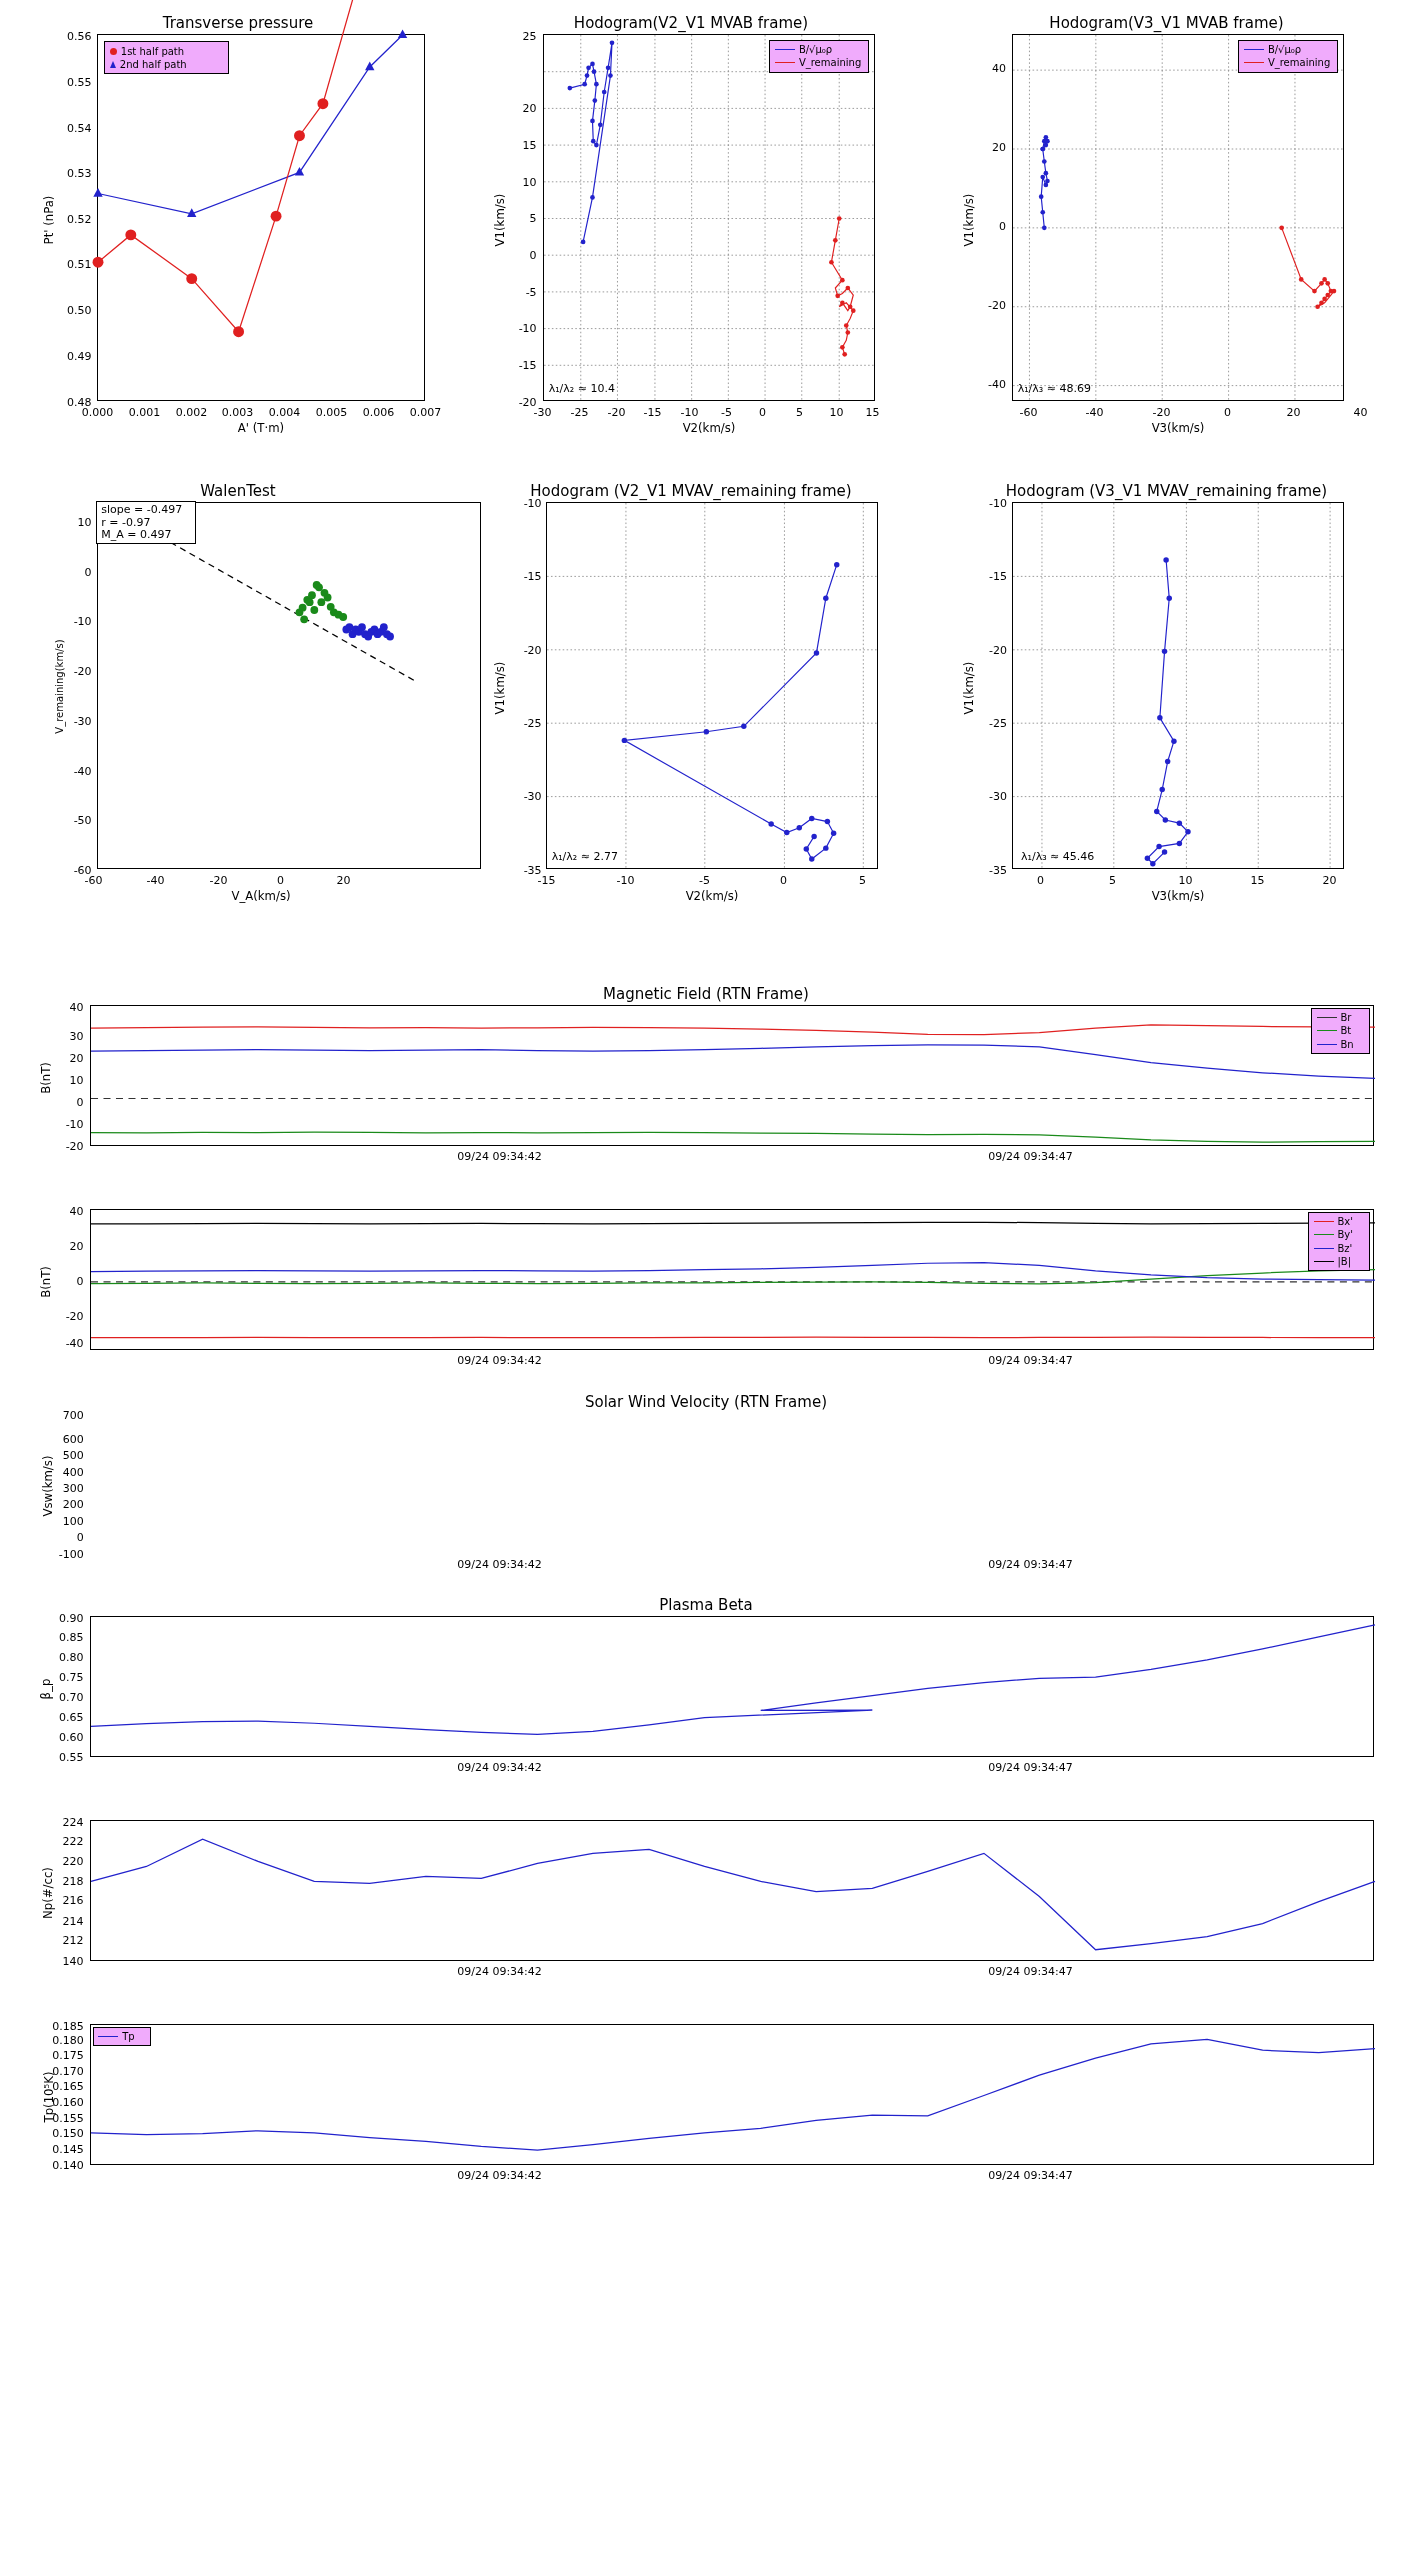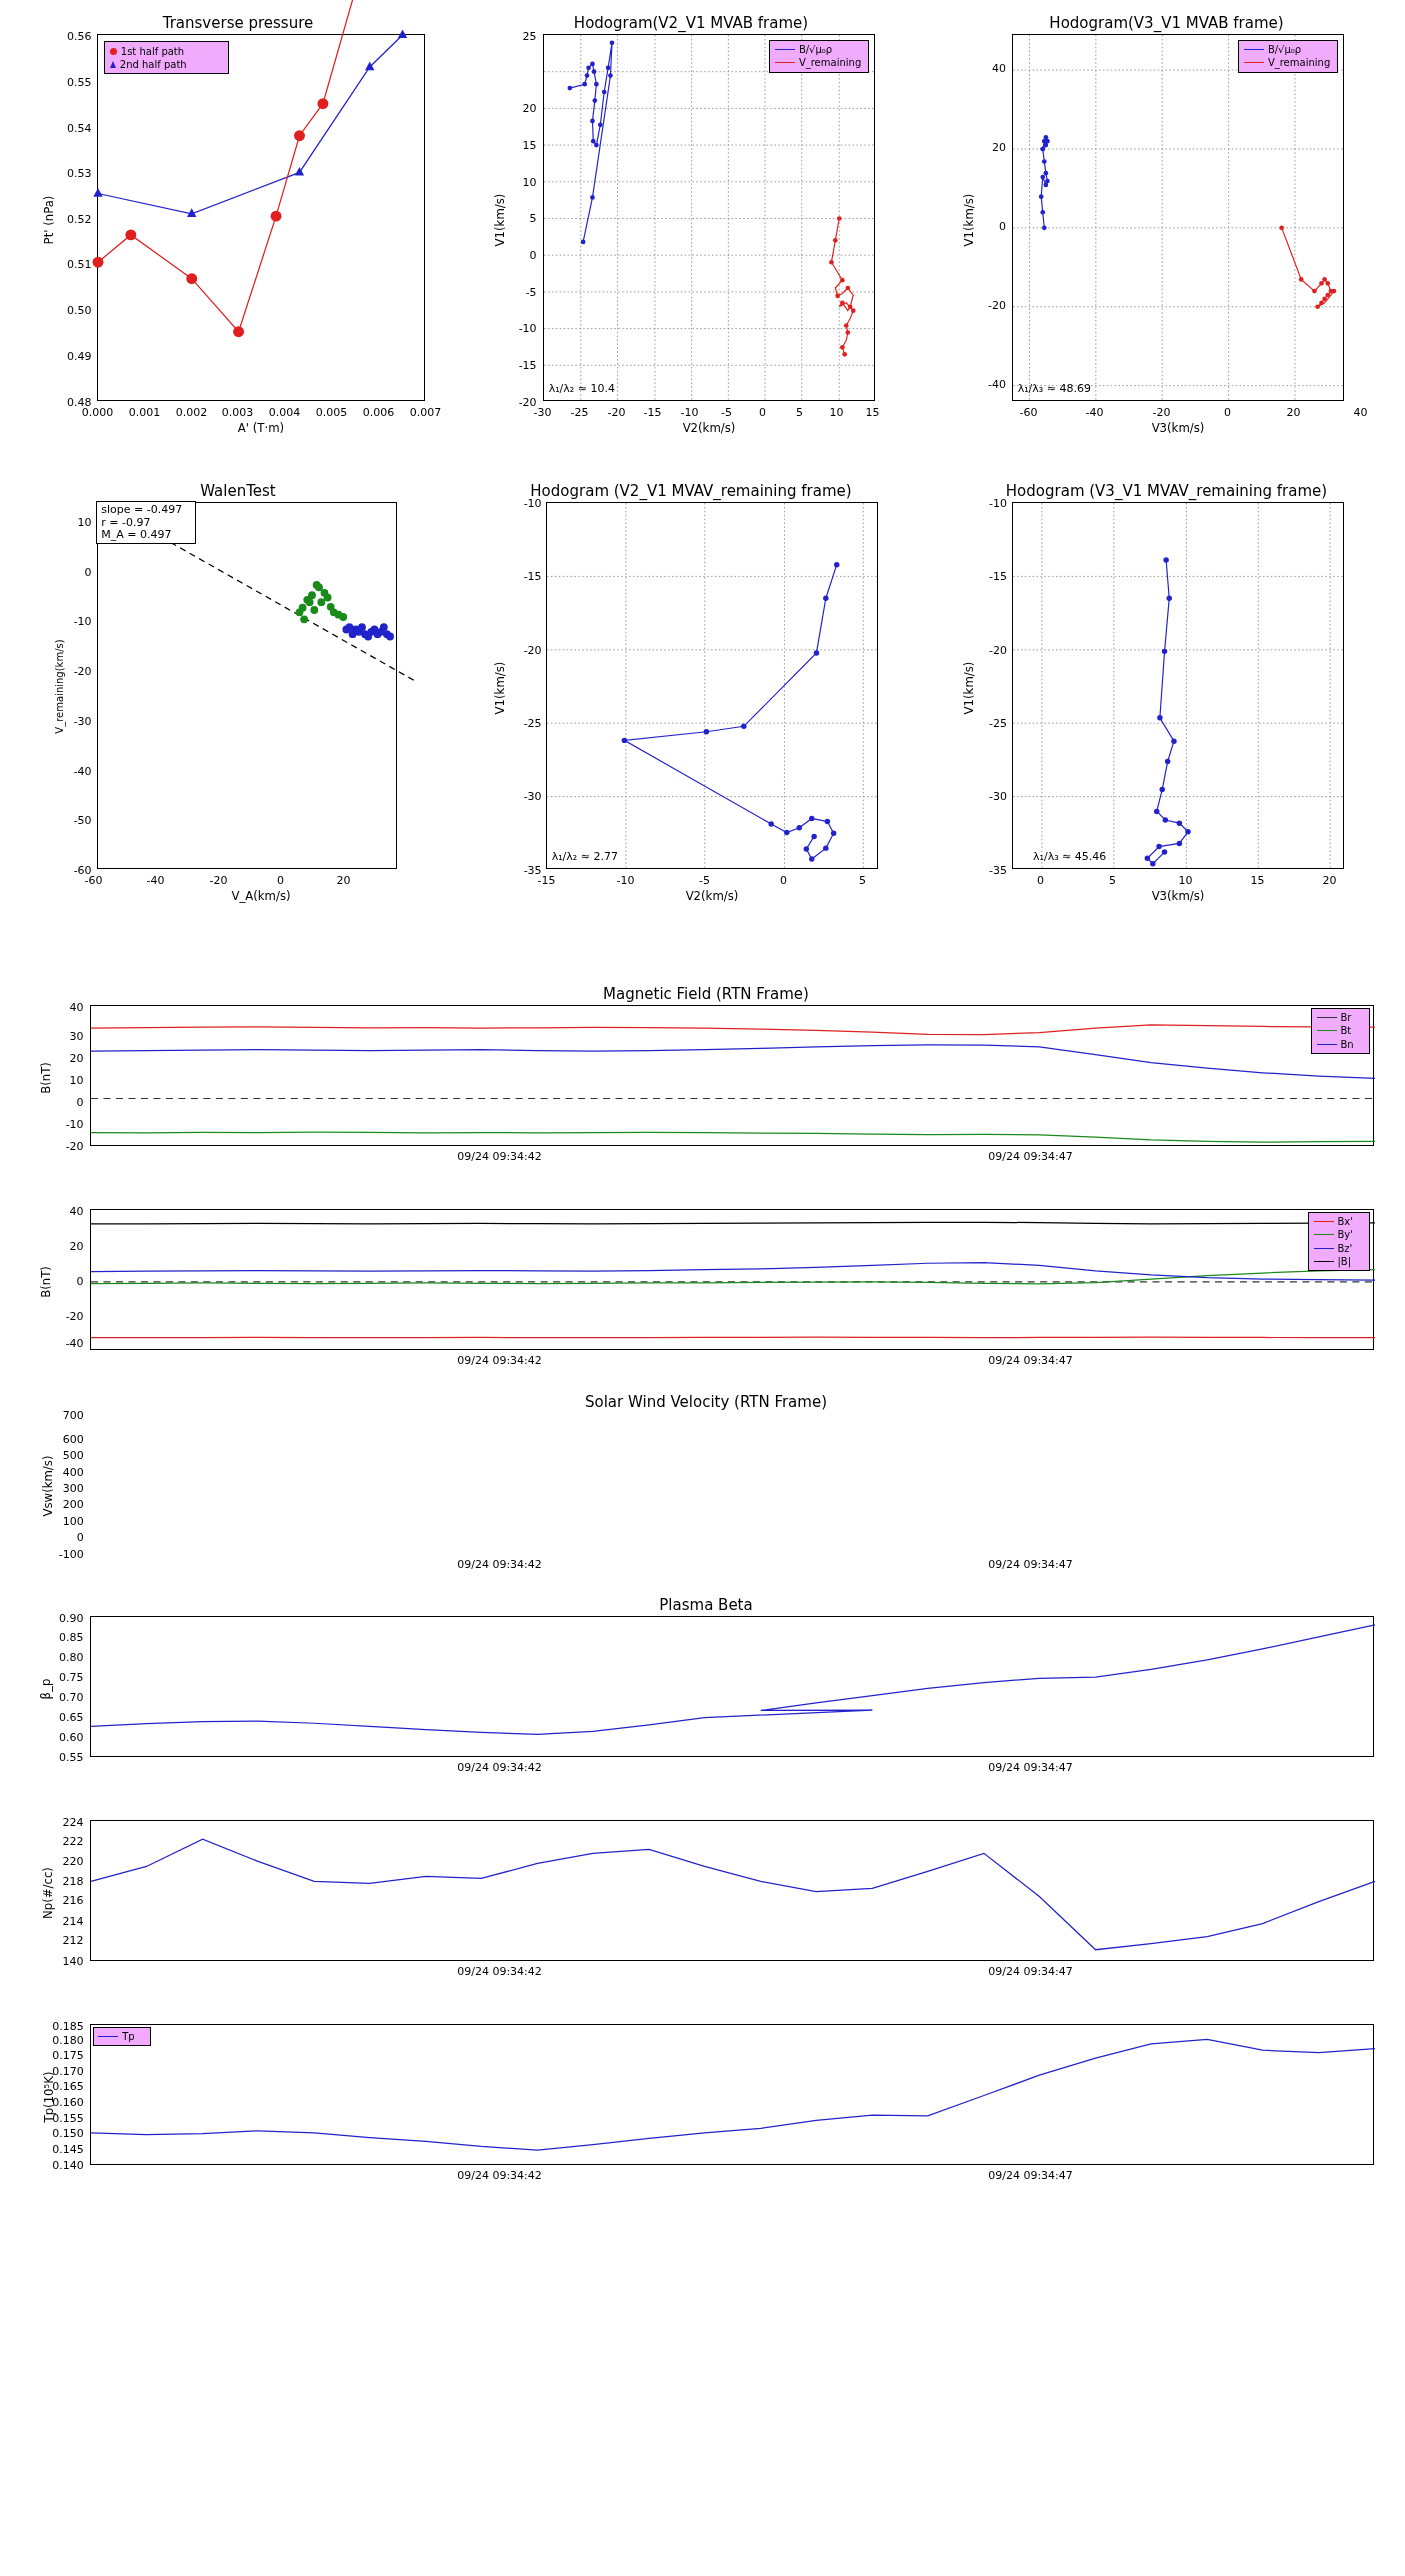--- a/index.html
+++ b/index.html
@@ -258,21 +258,21 @@
     <div class="tick xt" style="left:190px;top:392px;width:47px;">-20</div>
     <div class="tick xt" style="left:256px;top:392px;width:47px;">0</div>
     <div class="tick xt" style="left:322px;top:392px;width:47px;">20</div>
     <div class="tick xt" style="left:389px;top:392px;width:47px;">40</div>
     <div class="xlabel" style="left:64px;top:407px;width:332px;">V3(km/s)</div>
     <div class="ylabel" style="left:-14px;top:199px;width:70px;text-align:center;transform:rotate(-90deg);">V1(km/s)</div>
   </div>
 
   <div class="panel" style="left:31px;top:482px;width:414px;height:422px;">
     <div class="title" style="top:0;left:0;">WalenTest</div>
-    <div class="axes" style="left:66px;top:20px;width:300px;height:367px;">
+    <div class="axes" style="left:66px;top:20px;width:384px;height:367px;">
       <svg width="328" height="367" viewBox="0 0 420 470">
         <line x1="32" y1="16" x2="408" y2="229" stroke="#000" stroke-width="1.6" stroke-dasharray="8,6"></line>
         <g fill="#1a8a1a">
           <circle cx="258" cy="140" r="5"></circle>
             <circle cx="262" cy="134" r="5"></circle>
             <circle cx="264" cy="149" r="5"></circle>
           <circle cx="268" cy="124" r="5"></circle>
             <circle cx="271" cy="127" r="5"></circle>
             <circle cx="274" cy="118" r="5"></circle>
           <circle cx="277" cy="137" r="5"></circle>
@@ -406,21 +406,21 @@
             <circle cx="195" cy="406" r="3.5"></circle>
           <circle cx="213" cy="410" r="3.5"></circle>
             <circle cx="224" cy="421" r="3.5"></circle>
             <circle cx="213" cy="436" r="3.5"></circle>
           <circle cx="187" cy="440" r="3.5"></circle>
             <circle cx="172" cy="455" r="3.5"></circle>
             <circle cx="179" cy="462" r="3.5"></circle>
           <circle cx="194" cy="447" r="3.5"></circle>
         </g>
       </svg>
-      <div class="annot" style="left:20px;bottom:4.7px;text-align:right;">λ₁/λ₃ ≈ 45.46</div>
+      <div class="annot" style="left:8px;bottom:4.7px;text-align:right;">λ₁/λ₃ ≈ 45.46</div>
     </div>
     <div class="tick yt" style="left:17px;top:382px;width:42px;">-35</div>
     <div class="tick yt" style="left:17px;top:308px;width:42px;">-30</div>
     <div class="tick yt" style="left:17px;top:235px;width:42px;">-25</div>
     <div class="tick yt" style="left:17px;top:162px;width:42px;">-20</div>
     <div class="tick yt" style="left:17px;top:88px;width:42px;">-15</div>
     <div class="tick yt" style="left:17px;top:15px;width:42px;">-10</div>
     <div class="tick xt" style="left:69px;top:392px;width:47px;">0</div>
     <div class="tick xt" style="left:141px;top:392px;width:47px;">5</div>
     <div class="tick xt" style="left:214px;top:392px;width:47px;">10</div>

